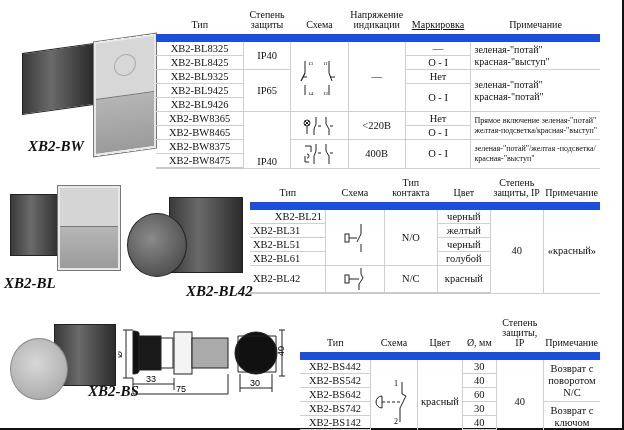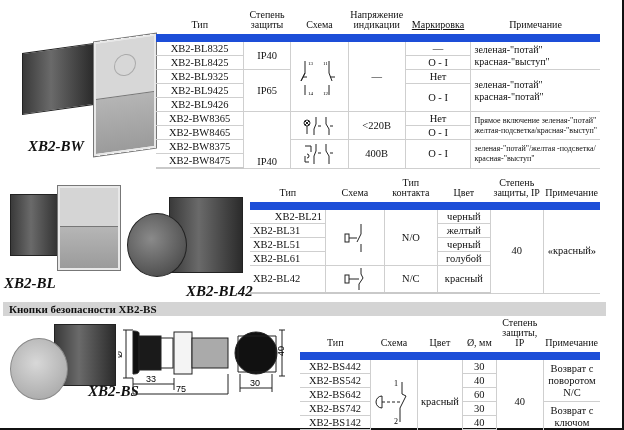--- a/index.html
+++ b/index.html
@@ -209,21 +209,20 @@
                 <path d="M6 13h10M18 2v6l2 4-4 6v6"></path>
               </g>
             </svg>
         </td>
         <td>N/C</td>
         <td>красный</td>
       </tr>
     </tbody>
   </table>
 
-  <div class="section-bar">Кнопки безопасности XB2-BS</div>
 
   <div class="dev" style="left:8px;top:322px;width:110px;height:80px;">
     <div class="body-dark" style="position:absolute;left:46px;top:2px;width:60px;height:60px;"></div>
     <div style="position:absolute;left:2px;top:16px;width:56px;height:60px;border-radius:50%;background:radial-gradient(circle at 45% 40%,#d8d8d8,#a0a0a0);border:1px solid #888;"></div>
   </div>
   <div class="abs photo-label" style="left:88px;top:383px;">XB2-BS</div>
 
   <div class="abs" style="left:118px;top:326px;width:170px;height:76px;">
     <svg width="170" height="76" viewBox="0 0 170 76">
       <g stroke="#222" fill="none" stroke-width="1">

